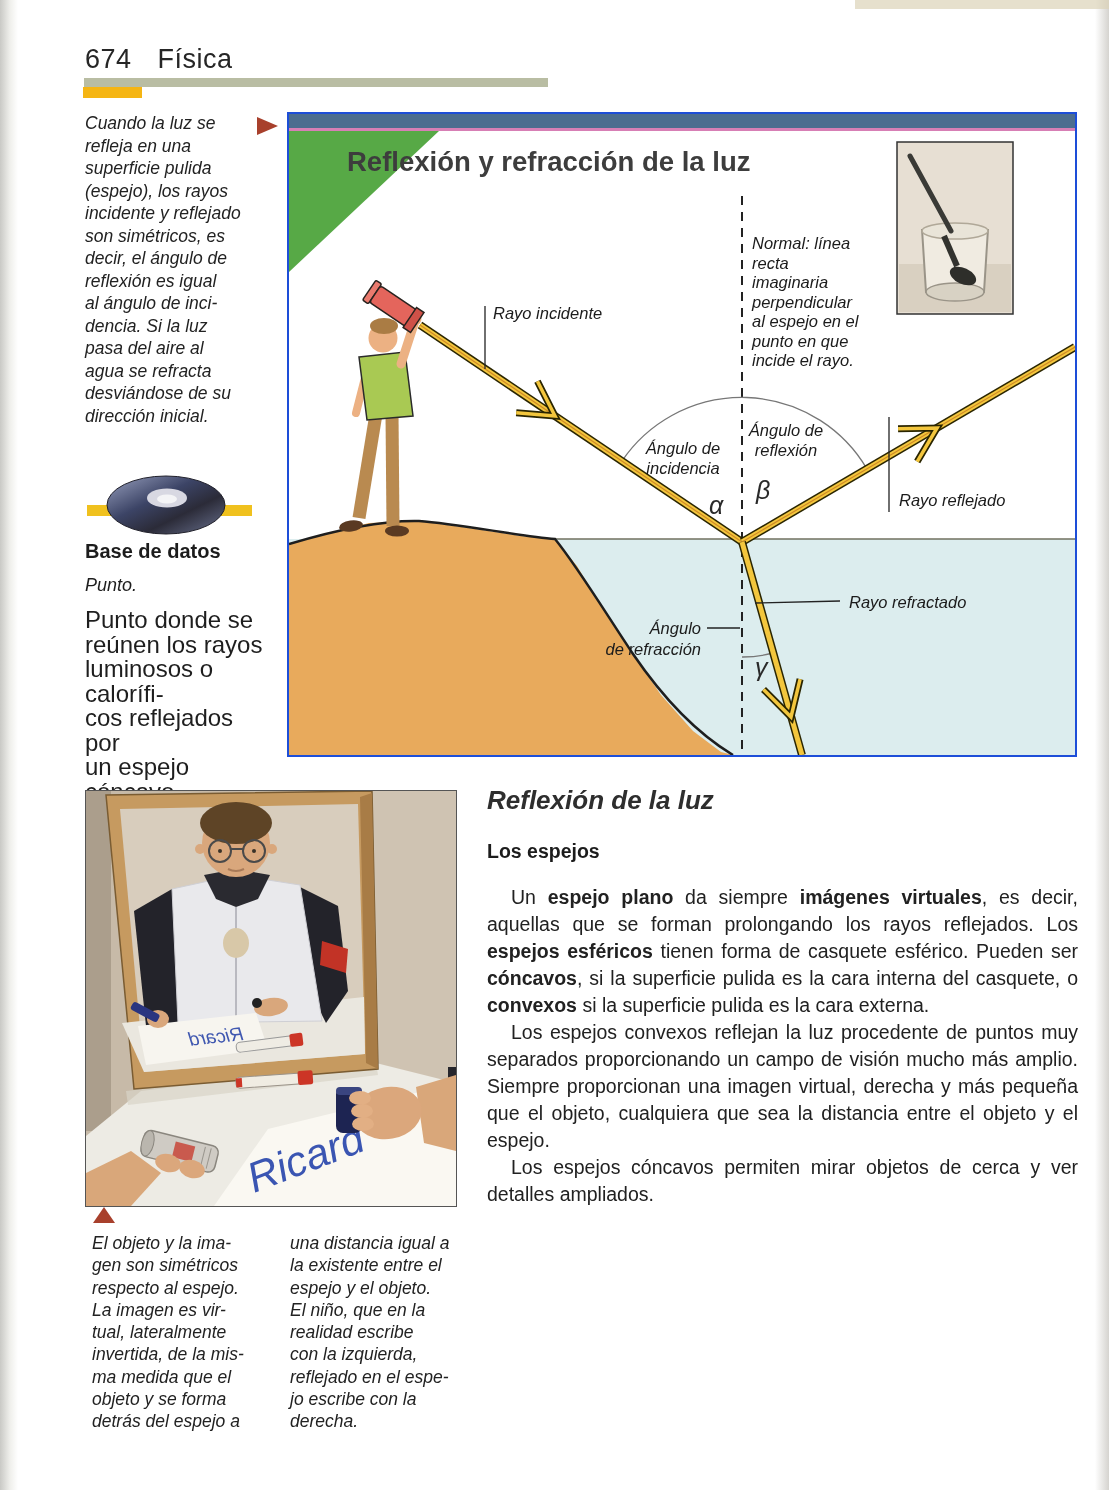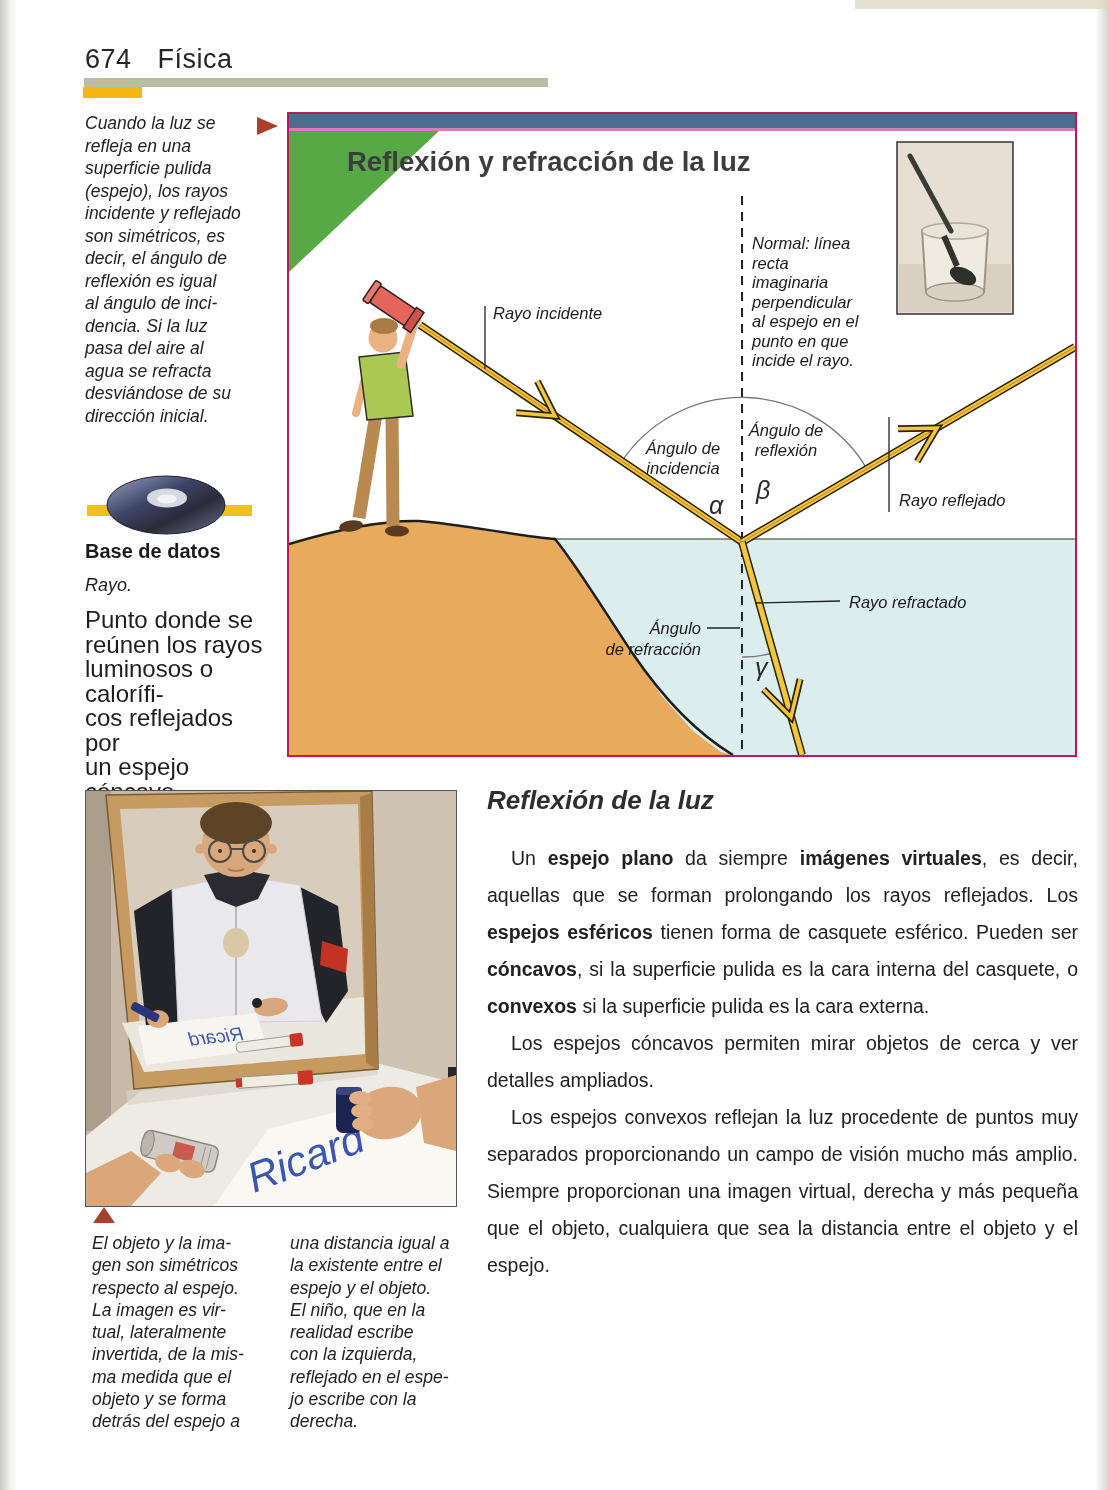--- a/index.html
+++ b/index.html
@@ -14,33 +14,33 @@
   .folio{left:85px;top:44px;font-size:27px;letter-spacing:.5px;color:#262626;}
   .folio .num{margin-right:26px;}
   .rule-olive{left:84px;top:78px;width:464px;height:9px;background:#b9bda3;}
   .rule-yellow{left:83px;top:87px;width:59px;height:11px;background:#f5b513;}
   .side-note{left:85px;top:112px;width:178px;font-size:17.5px;line-height:22.5px;color:#222;}
   .tri-right{left:257px;top:117px;width:0;height:0;border-left:21px solid #a8402c;border-top:9px solid transparent;border-bottom:9px solid transparent;}
   .cd-bar{left:87px;top:505px;width:165px;height:11px;background:#f0c11e;}
   .db-head{left:85px;top:540px;font-size:20px;font-weight:bold;color:#1c1c1c;}
   .db-term{left:85px;top:575px;font-size:18px;}
   .db-def{left:85px;top:608px;width:180px;font-size:24px;line-height:24.5px;}
-  .panel{left:287px;top:112px;width:786px;height:641px;border:2px solid #be185d;background:#ffffff;}
+  .panel{left:287px;top:112px;width:786px;height:641px;border:2px solid #1d4ed8;background:#ffffff;}
   .photo-wrap{left:85px;top:790px;width:370px;height:415px;border:1px solid #555;background:#c7baa8;}
   .tri-up{left:93px;top:1207px;width:0;height:0;border-bottom:16px solid #a8402c;border-left:11px solid transparent;border-right:11px solid transparent;}
   .cap-col{top:1232px;font-size:17.5px;line-height:22.3px;color:#222;}
   .cap1{left:92px;width:190px;}
   .cap2{left:290px;width:180px;}
   .article{left:487px;top:785px;width:591px;}
   .art-head{font-size:26px;font-weight:bold;font-style:italic;color:#2e2e2e;margin:0 0 0 0;}
   .art-body{margin-top:24px;}
   .article p{margin:0;font-size:19.5px;line-height:28.8px;text-align:justify;color:#212121;}
   .article p.ind{text-indent:24px;}
   .sub-head{font-size:19.5px;font-weight:bold;margin:19px 0 21px 0;color:#1c1c1c;}
-  .grp2 p{line-height:37px;}
+  .grp2 p{line-height:27px;}
   svg{display:block;font-family:"Liberation Sans",sans-serif;}
   .dlabel{font-size:16.5px;font-style:italic;fill:#1b1b1b;}
   .greek{font-size:25px;font-style:italic;fill:#2a2a2a;}
 </style>
 </head>
 <body>
 
 <div id="page">
 
   <div class="abs edge-left"></div>
@@ -77,21 +77,21 @@
           <stop offset="0.4" stop-color="#3c4466"></stop>
         <stop offset="0.65" stop-color="#2b2b38"></stop>
           <stop offset="1" stop-color="#6a7290"></stop>
       </linearGradient>
     </defs>
     <ellipse cx="66" cy="37" rx="59" ry="29" fill="url(#cdg)" stroke="#22222c" stroke-width="1"></ellipse>
     <ellipse cx="67" cy="30" rx="20" ry="9.5" fill="#d8d8e2"></ellipse>
     <ellipse cx="67" cy="31" rx="10" ry="4.6" fill="#f4f4f6"></ellipse>
   </svg>
   <div class="abs db-head">Base de datos</div>
-  <div class="abs db-term it">Rayo.</div>
+  <div class="abs db-term it">Punto.</div>
   <div class="abs db-def pre">Punto donde se
 reúnen los rayos
 luminosos o calorífi-
 cos reflejados por
 un espejo cóncavo
 o refractados por
 una lente.</div>
 
   <div class="abs panel">
     <svg width="786" height="641" viewBox="0 0 786 641">
@@ -287,21 +287,22 @@
 La imagen es vir-
 tual, lateralmente
 invertida, de la mis-
 ma medida que el
 objeto y se forma
 detrás del espejo a</div>
 
   <div class="abs article">
     <h2 class="art-head">Reflexión de la luz</h2>
     <div class="art-body">
+      <div class="sub-head">Los espejos</div>
       <div class="grp2">
         <p class="ind"><span>Un </span><b>espejo plano</b><span> da siempre </span><b>imágenes virtuales</b><span>, es decir, aquellas que se forman prolongando los rayos reflejados. Los </span><b>espejos esféricos</b><span> tienen forma de casquete esférico. Pueden ser </span><b>cóncavos</b><span>, si la superficie pulida es la cara interna del casquete, o </span><b>convexos</b><span> si la superficie pulida es la cara externa.</span></p>
+        <p class="ind">Los espejos convexos reflejan la luz procedente de puntos muy separados proporcionando un campo de visión mucho más amplio. Siempre proporcionan una imagen virtual, derecha y más pequeña que el objeto, cualquiera que sea la distancia entre el objeto y el espejo.</p>
         <p class="ind">Los espejos cóncavos permiten mirar objetos de cerca y ver detalles ampliados.</p>
-        <p class="ind">Los espejos convexos reflejan la luz procedente de puntos muy separados proporcionando un campo de visión mucho más amplio. Siempre proporcionan una imagen virtual, derecha y más pequeña que el objeto, cualquiera que sea la distancia entre el objeto y el espejo.</p>
       </div>
     </div>
   </div>
 
 </div>
 
 </body></html>

